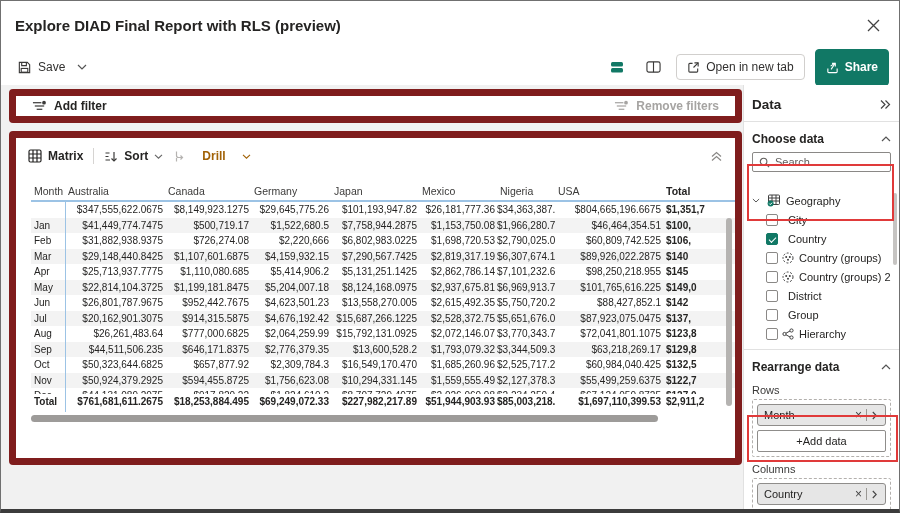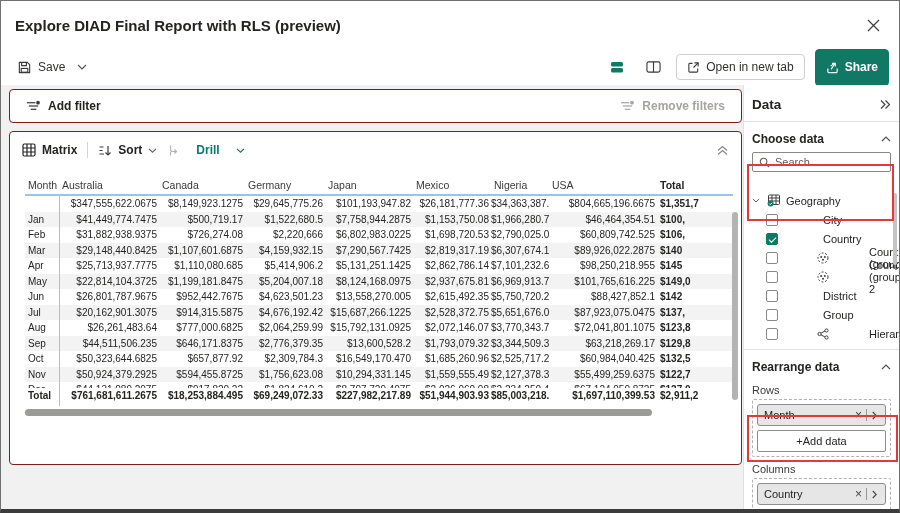--- a/index.html
+++ b/index.html
@@ -19,32 +19,32 @@
   .tb-chev { padding:4px 6px; color:#555; cursor:pointer; }
   .tb-right { margin-left:auto; display:flex; align-items:center; gap:10px; }
   .icon-btn { width:26px; height:24px; display:flex; align-items:center; justify-content:center; cursor:pointer; }
   .btn-outline { display:flex; align-items:center; gap:6px; font-size:12px; color:#323130;
                  border:1px solid #d1cfcd; border-radius:4px; height:26px; padding:0 10px; background:#fff; cursor:pointer; }
   .btn-share { display:flex; align-items:center; gap:6px; font-size:12px; font-weight:bold; color:#fff;
                background:#117865; border:1px solid #117865; border-radius:4px; height:37px; padding:0 10px; cursor:pointer; }
 
   
   .body-area { position:absolute; top:84px; left:0; right:0; bottom:0; background:#f1f1f1; }
-  .card { position:absolute; left:8px; width:733px; background:#fff; border:1px solid #7f1d1d; border-radius:4px; }
+  .card { position:absolute; left:8px; width:733px; background:#fff; border:7px solid #7f1d1d; border-radius:4px; }
 
   .filter-card { top:4px; height:34px; display:flex; align-items:center; padding:0 10px; }
   .filter-btn { display:flex; align-items:center; gap:7px; font-size:12px; font-weight:bold; color:#252423; cursor:pointer; padding:3px 6px; }
   .filter-btn.disabled { color:#a6a4a2; margin-left:auto; cursor:default; }
 
   .matrix-card { top:46px; height:334px; overflow:hidden; }
   .matrix-toolbar { height:36px; display:flex; align-items:center; padding:17px 12px; gap:10px; }
   .mt-group { display:flex; align-items:center; gap:6px; font-size:12px; font-weight:bold; color:#252423; cursor:pointer; }
   .mt-sep { width:1px; height:16px; background:#d6d4d2; }
   .mt-group .chev { color:#666; }
-  .mt-group.disabled, .mt-group.disabled .chev { color:#0f766e; cursor:default;gap:16px; }
+  .mt-group.disabled, .mt-group.disabled .chev { color:#a16207; cursor:default;gap:16px; }
   .collapse-btn { margin-left:auto; color:#8a8886; cursor:pointer; }
 
   
   .table-area { position:relative; margin:8px 0 0 15px; width:708px; font-size:10px; }
   .trow { display:flex; height:15.5px; line-height:15.5px; white-space:nowrap; }
   .hrow { height:18px; line-height:18px; color:#3b3a39; font-size:10.5px; }
   .hrow span { text-align:left; padding-left:3px; }
   .hrow .ctot { font-weight:bold; color:#252423; }
   .c0 { width:34px; padding-left:3px; }
   .cv { text-align:right; padding-right:2px; overflow:hidden; }
@@ -71,21 +71,21 @@
   .pane-divider { height:1px; background:#e1e1e1; margin:6px -8px; }
   .section-header { display:flex; align-items:center; height:22px; margin-top:2px; }
   .section-header .t { font-size:12px; font-weight:bold; }
   .section-header .right-ico { margin-left:auto; color:#555; cursor:pointer; }
   .search-box { display:flex; align-items:center; gap:5px; height:20px; border:1px solid #8a8886;
                 border-radius:2px; padding:0 6px; margin-top:2px; color:#605e5c; }
   .search-box .ph { font-size:11px; color:#605e5c; }
 
   .tree { margin-top:19px; font-size:11px; }
   .tree-row { display:flex; align-items:center; height:19px; cursor:pointer; }
-  .tree-row.child { padding-left:14px;gap:35px; }
+  .tree-row.child { padding-left:14px; }
   .expander { width:11px; color:#555; display:flex; align-items:center; }
   .checkbox { width:12px; height:12px; border:1px solid #8a8886; border-radius:2px; background:#fff; position:relative; flex:none; cursor:pointer; }
   .checkbox.checked { background:#117865; border-color:#117865; }
   .checkbox.checked::after { content:""; position:absolute; left:2px; top:3px; width:6px; height:3px;
                              border-left:1.5px solid #fff; border-bottom:1.5px solid #fff; transform:rotate(-45deg); }
   .tree-ico { display:flex; align-items:center; margin:0 3px 0 4px; color:#404040; }
   .tree-label { margin-left:2px; color:#252423; }
   .tree-label.noicon { margin-left:10px; }
   .tree-scroll { position:absolute; right:2px; top:108px; width:4px; height:72px; border-radius:2px; background:#c6c4c2; cursor:pointer; }
 

